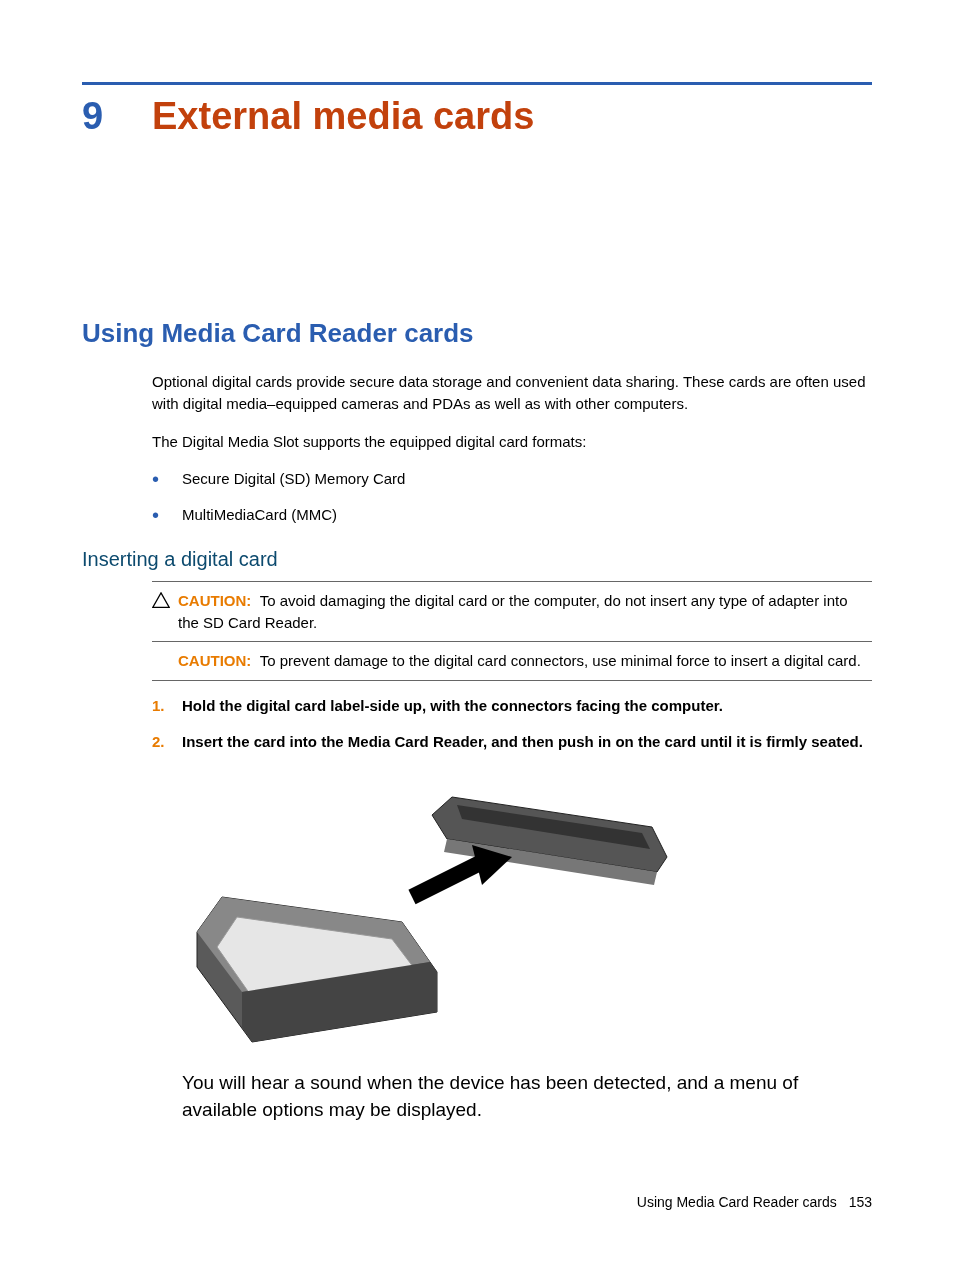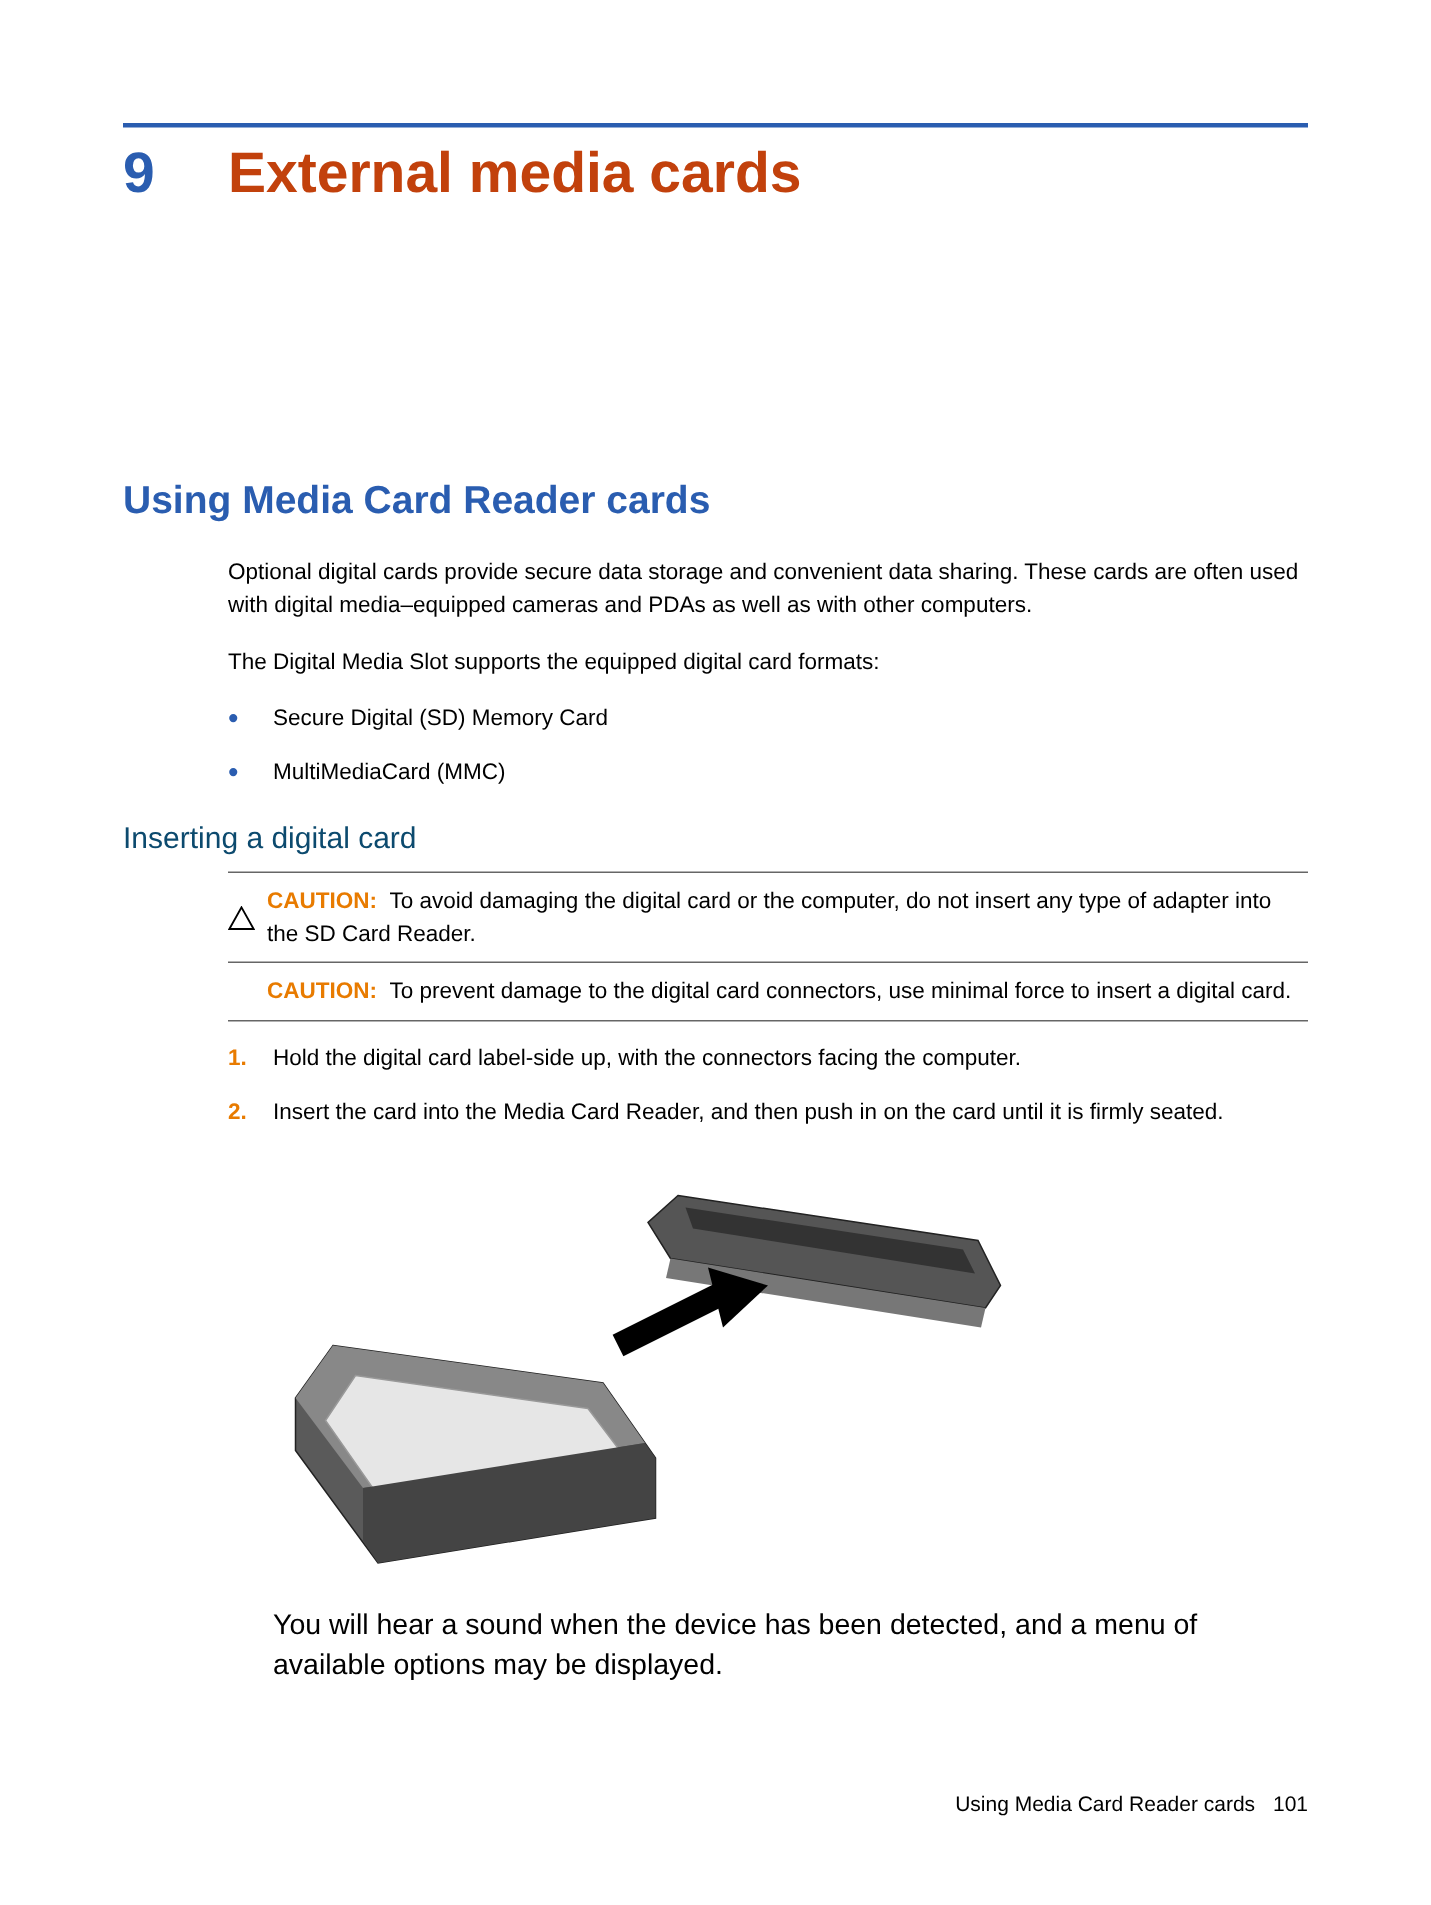--- a/index.html
+++ b/index.html
@@ -72,21 +72,21 @@
     top: -3px;
   }
   .caution-block {
     margin-left: 70px;
     border-top: 1px solid #666;
     border-bottom: 1px solid #666;
     position: relative;
   }
   .caution-inner {
     display: flex;
-    align-items: center;
+    align-items: flex-start;
     padding: 8px 0 8px 0;
   }
   .caution-icon {
     width: 18px;
     flex: 0 0 18px;
     margin-right: 8px;
     margin-top: 2px;
   }
   .caution-text {
     font-size: 15px;
@@ -103,20 +103,21 @@
   .caution-second {
     padding: 8px 0 8px 26px;
     font-size: 15px;
     line-height: 1.45;
   }
   .ol {
     list-style: none;
     margin-left: 70px;
     margin-top: 14px;
     counter-reset: step;
+    font-weight: bold;
   }
   .ol li {
     font-size: 15px;
     line-height: 1.45;
     padding-left: 30px;
     position: relative;
     margin-bottom: 14px;
     counter-increment: step;
   }
   .ol li::before {
@@ -212,14 +213,14 @@
 
       <path d="M248 195 L255 205 L255 245 L70 275 L60 260 L60 225 Z" fill="#444"></path>
     </g>
   </svg>
 </div>
 
 <p class="post-text">You will hear a sound when the device has been detected, and a menu of available options may be displayed.</p>
 
 <div class="footer">
   <span>Using Media Card Reader cards</span>
-  <span class="page-num">101</span>
+  <span class="page-num">153</span>
 </div>
 
 </body></html>

